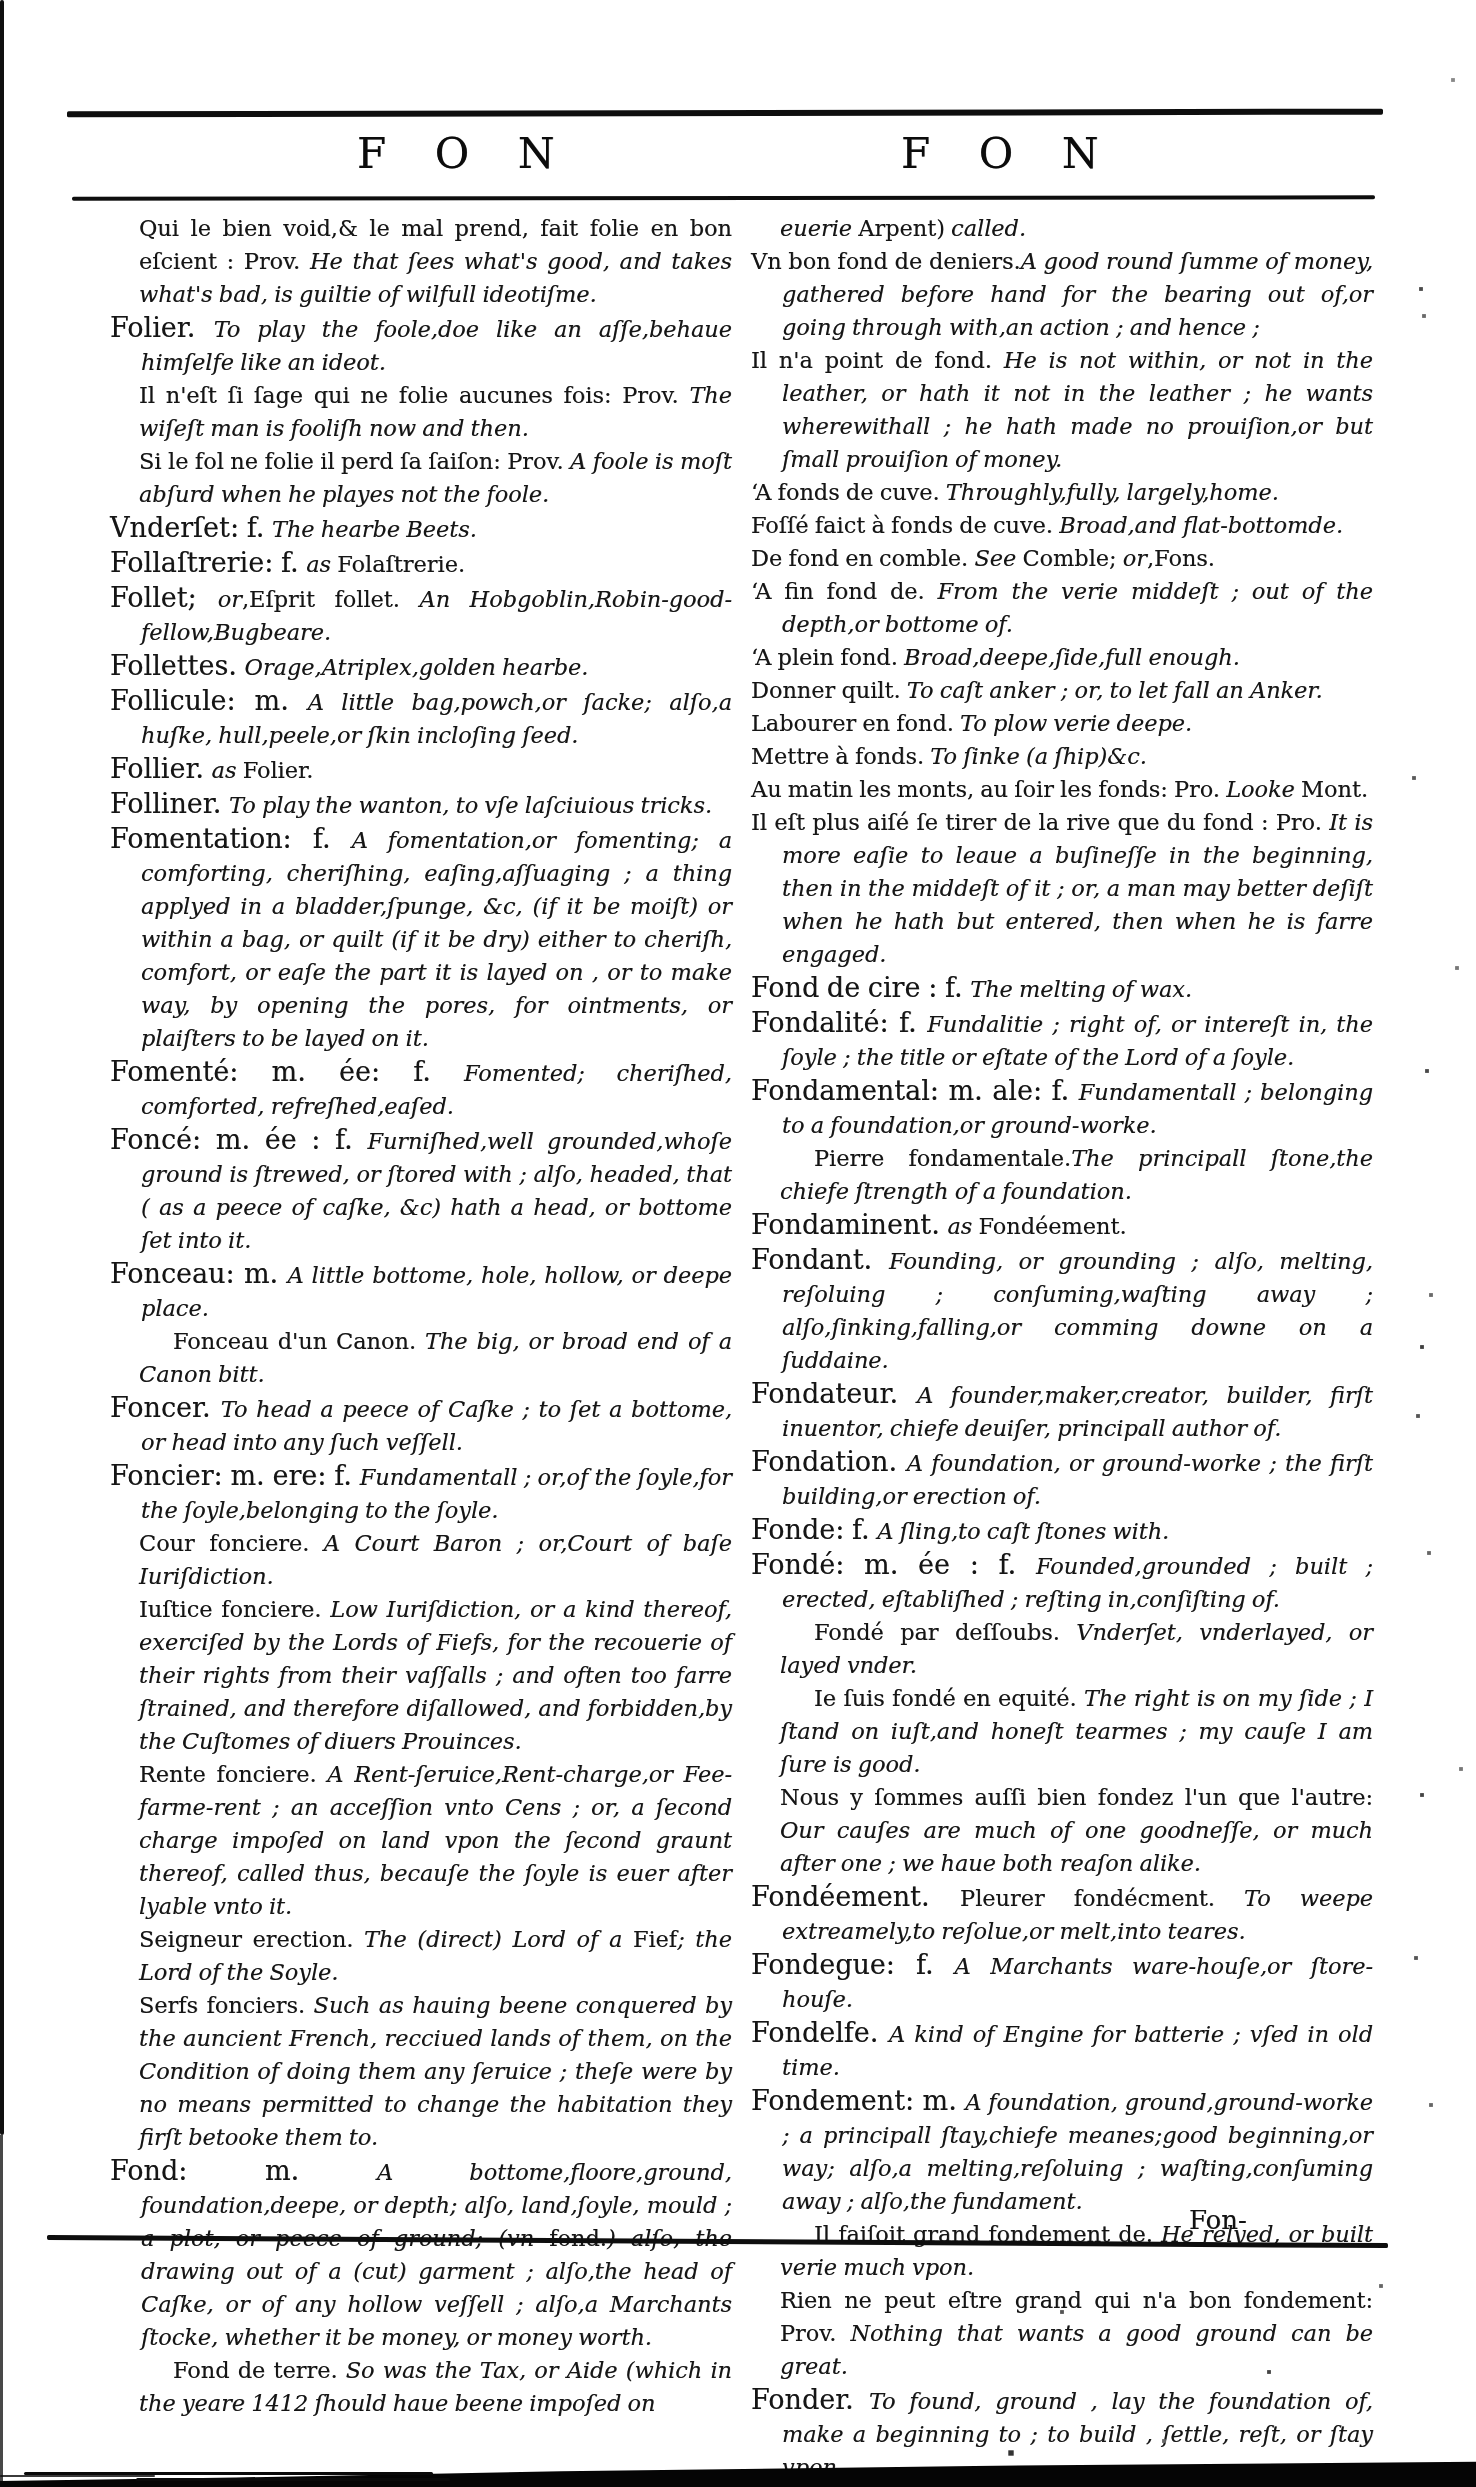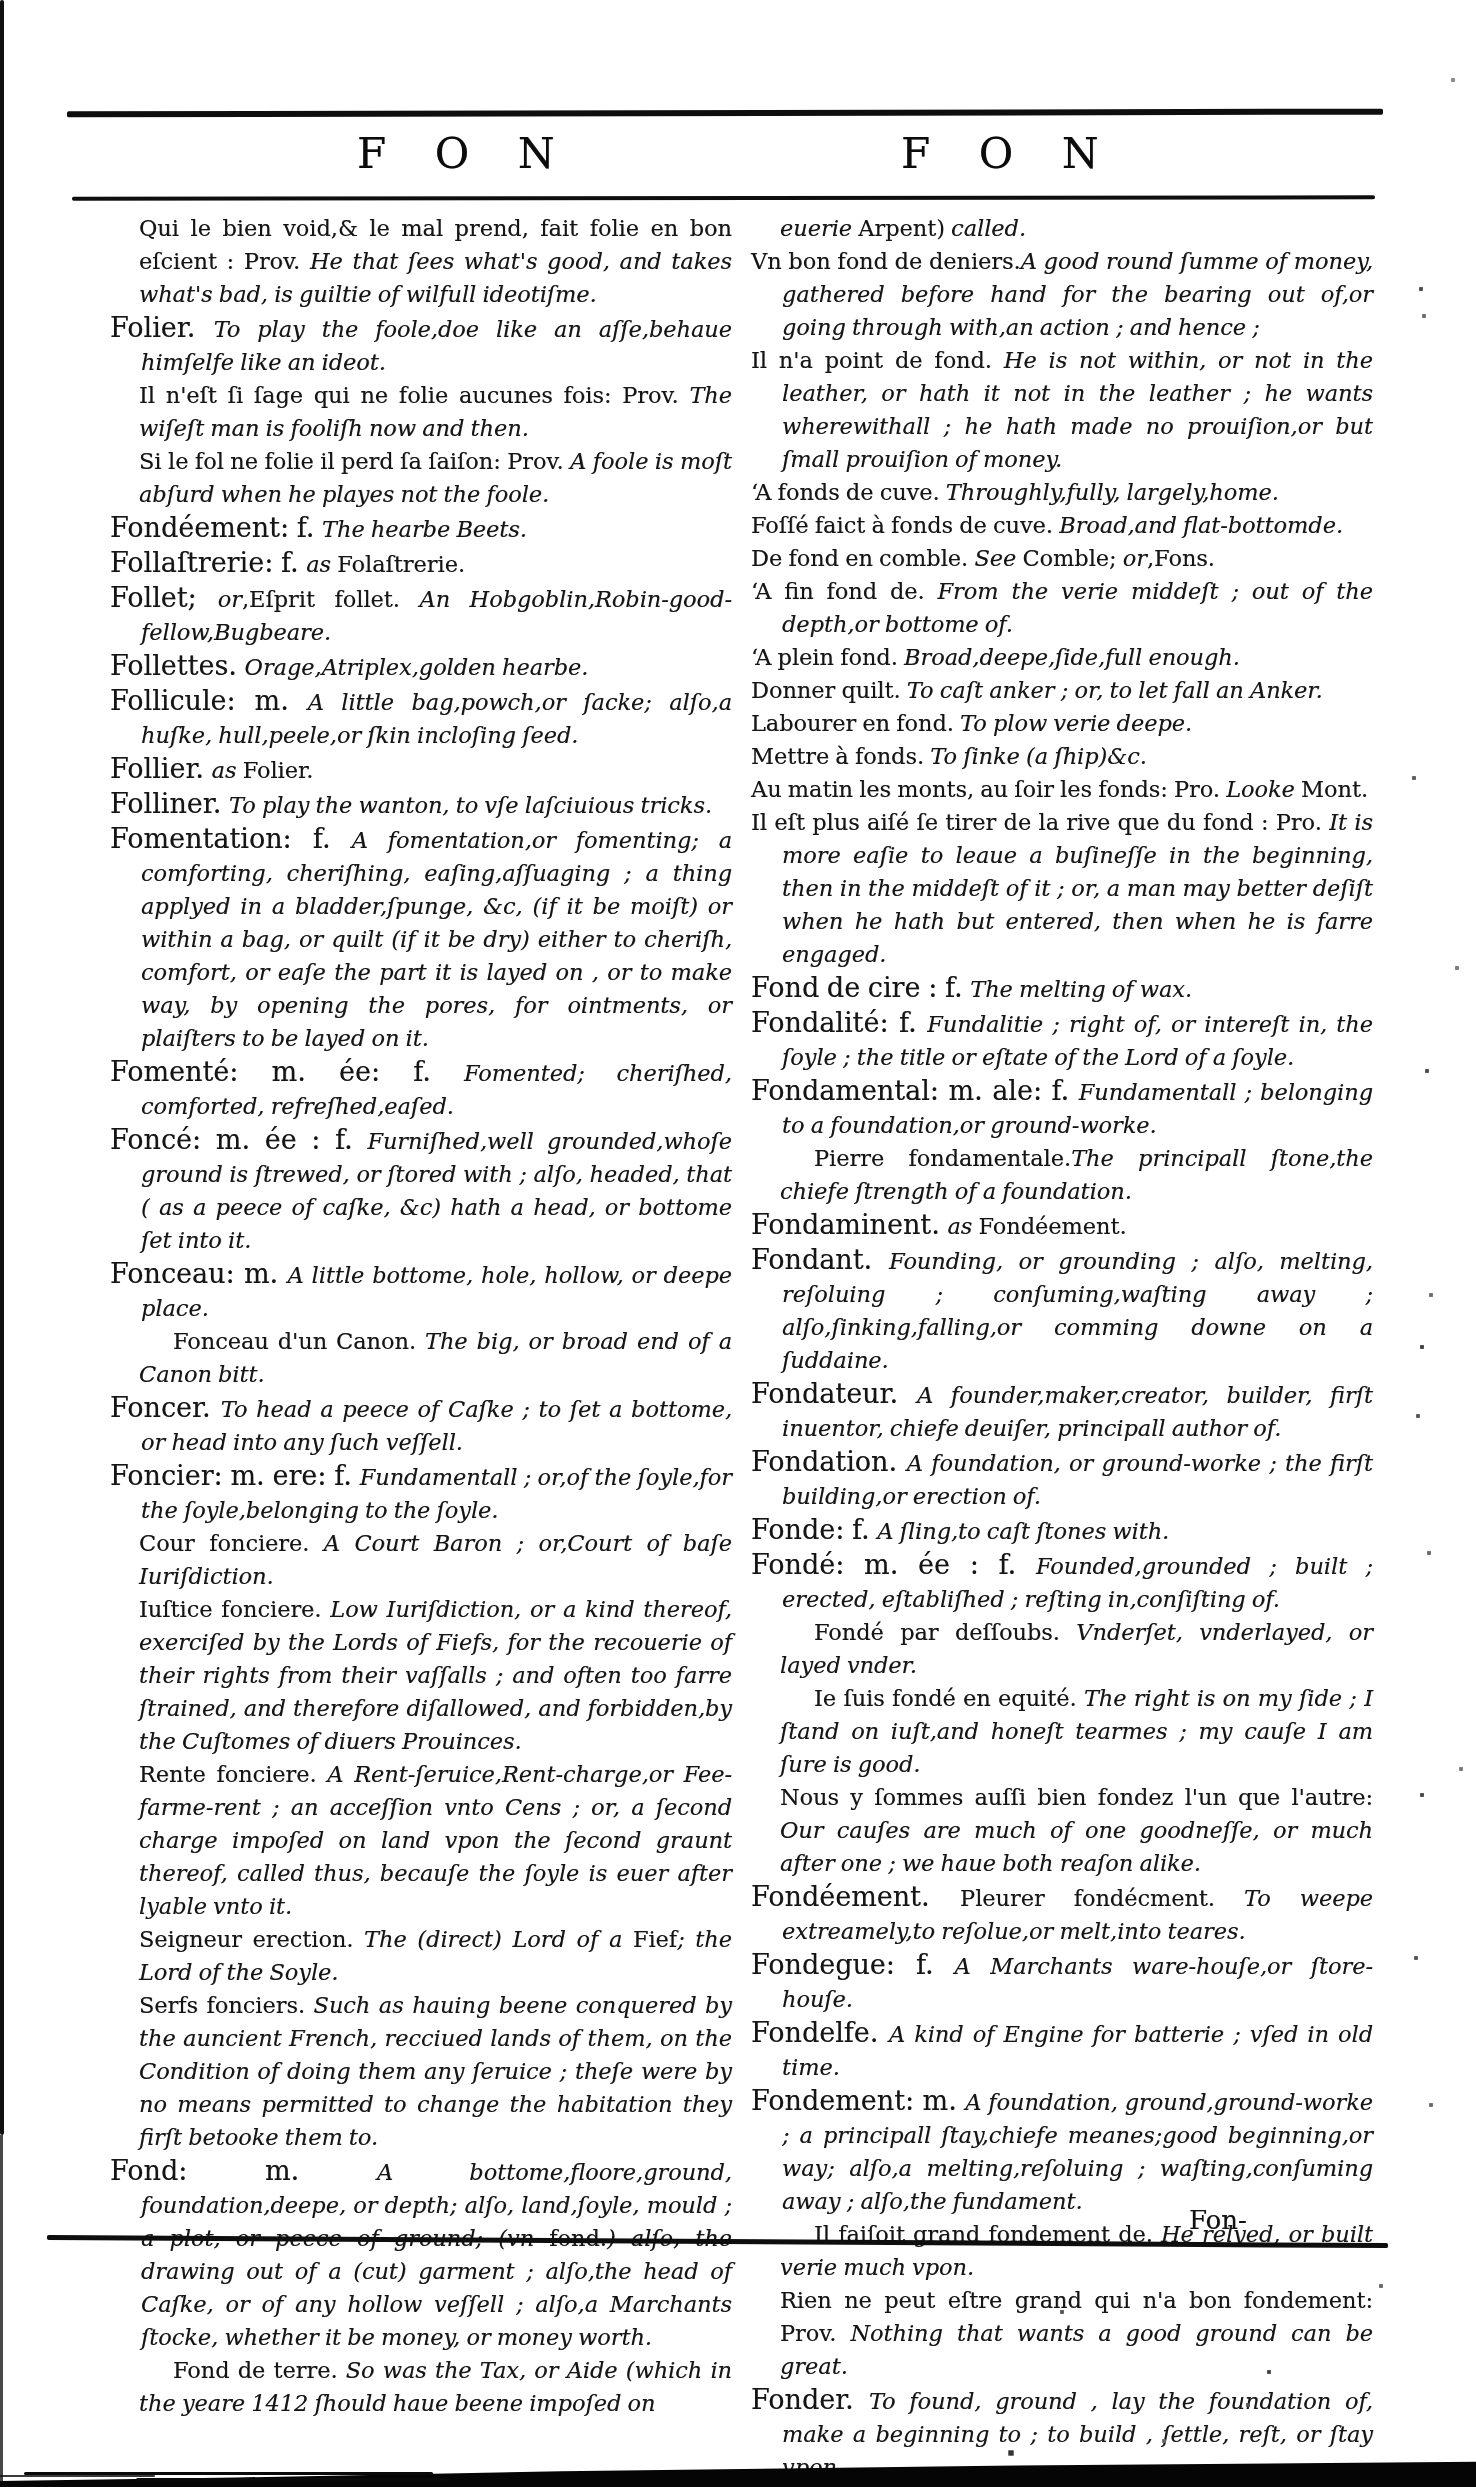--- a/index.html
+++ b/index.html
@@ -82,21 +82,21 @@
 <div id="page-title-right" class="page-title">F O N</div>
 <div id="header-rule" class="rule"></div>
 <div id="left-border"></div>
 <div id="column-divider"></div>
 
 <div id="left-column" class="col">
     <p class="sub"><span class="r">Qui le bien void,&amp; le mal prend, fait folie en bon eſcient : Prov. </span><span class="i">He that ſees what's good, and takes what's bad, is guiltie of wilfull ideotiſme.</span></p>
     <p class="entry"><span class="h">Folier. </span><span class="i">To play the foole,doe like an aſſe,behaue himſelfe like an ideot.</span></p>
     <p class="sub"><span class="r">Il n'eſt ſi ſage qui ne folie aucunes fois: Prov. </span><span class="i">The wiſeſt man is fooliſh now and then.</span></p>
     <p class="sub"><span class="r">Si le fol ne folie il perd ſa ſaiſon: Prov. </span><span class="i">A foole is moſt abſurd when he playes not the foole.</span></p>
-    <p class="entry"><span class="h">Fondéement: f. </span><span class="i">The hearbe Beets.</span></p>
+    <p class="entry"><span class="h">Vnderſet: f. </span><span class="i">The hearbe Beets.</span></p>
     <p class="entry"><span class="h">Follaſtrerie: f. </span><span class="i">as </span><span class="r">Folaſtrerie.</span></p>
     <p class="entry"><span class="h">Follet; </span><span class="i">or</span><span class="r">,Eſprit follet. </span><span class="i">An Hobgoblin,Robin-good-fellow,Bugbeare.</span></p>
     <p class="entry"><span class="h">Follettes. </span><span class="i">Orage,Atriplex,golden hearbe.</span></p>
     <p class="entry"><span class="h">Follicule: m. </span><span class="i">A little bag,powch,or ſacke; alſo,a huſke, hull,peele,or ſkin incloſing ſeed.</span></p>
     <p class="entry"><span class="h">Follier. </span><span class="i">as </span><span class="r">Folier.</span></p>
     <p class="entry"><span class="h">Folliner. </span><span class="i">To play the wanton, to vſe laſciuious tricks.</span></p>
     <p class="entry"><span class="h">Fomentation: f. </span><span class="i">A fomentation,or fomenting; a comforting, cheriſhing, eaſing,aſſuaging ; a thing applyed in a bladder,ſpunge, &amp;c, (if it be moiſt) or within a bag, or quilt (if it be dry) either to cheriſh, comfort, or eaſe the part it is layed on , or to make way, by opening the pores, for ointments, or plaiſters to be layed on it.</span></p>
     <p class="entry"><span class="h">Fomenté: m. ée: f. </span><span class="i">Fomented; cheriſhed, comforted, refreſhed,eaſed.</span></p>
     <p class="entry"><span class="h">Foncé: m. ée : f. </span><span class="i">Furniſhed,well grounded,whoſe ground is ſtrewed, or ſtored with ; alſo, headed, that ( as a peece of caſke, &amp;c) hath a head, or bottome ſet into it.</span></p>
     <p class="entry"><span class="h">Fonceau: m. </span><span class="i">A little bottome, hole, hollow, or deepe place.</span></p>

